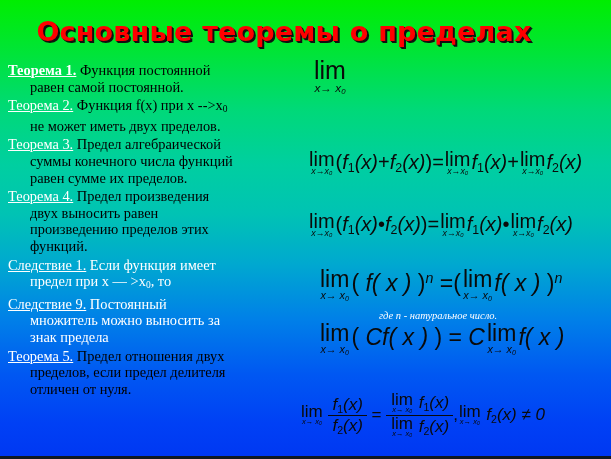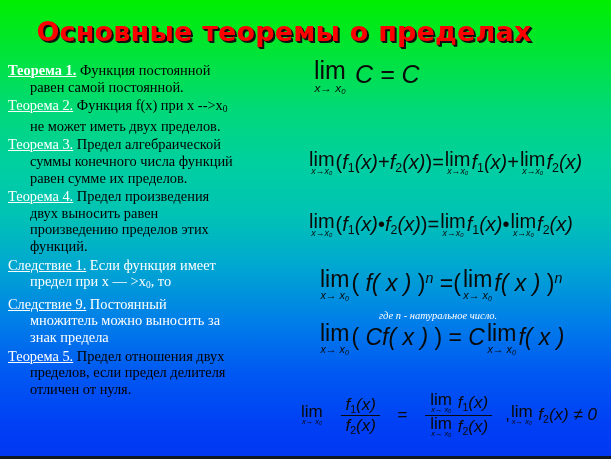--- a/index.html
+++ b/index.html
@@ -77,21 +77,21 @@
   .lim .un{display:block;font-size:.47em;line-height:1.05;font-style:italic;margin-top:-1px;}
   .sup{font-size:.62em;vertical-align:super;font-style:italic;}
   .sb{font-size:.62em;vertical-align:-.25em;font-style:normal;}
 
   
   .limS{display:inline-block;text-align:center;vertical-align:middle;margin:0 1px;}
   .limS .op{display:block;font-style:normal;line-height:.95;}
   .limS .un{display:block;font-size:.44em;line-height:1;font-style:italic;margin-top:-2px;}
 
   
-  .frac{display:inline-block;vertical-align:middle;text-align:center;margin:0 13px;}
+  .frac{display:inline-block;vertical-align:middle;text-align:center;margin:0 0;}
   .frac .nu{display:block;padding:0 4px;}
   .frac .de{display:block;padding:0 4px;border-top:1.4px solid #0a0a0a;}
 
   .note{
     font-family:"Liberation Serif", serif;
     font-style:italic;color:#ffffff;font-size:10.5px;white-space:nowrap;
   }
 
   
   #f1{left:312px;top:58px;font-size:25px;}
@@ -153,21 +153,20 @@
       <div class="ln ind bodydark">пределов, если предел делителя</div>
       <div class="ln ind bodydark">отличен от нуля.</div>
     </div>
   </div>
 
   <div class="fx" id="f1">
     <span class="lim">
       <span class="op">lim</span>
       <span class="un"><span>x</span><span>→</span> <span>x</span><sub>0</sub></span>
     </span>
-    <span class="mi">C  =  C</span>
   </div>
 
   <div class="fx" id="f3">
     <span class="limS">
       <span class="op">lim</span>
       <span class="un"><span>x</span><span>→</span><span>x</span><sub>0</sub></span>
     </span><span>(</span><span class="mi">f</span><span class="sb">1</span><span class="mi">(x)</span><span>+</span><span class="mi">f</span><span class="sb">2</span><span class="mi">(x)</span><span>)</span><span>=</span><span class="limS">
       <span class="op">lim</span>
       <span class="un"><span>x</span><span>→</span><span>x</span><sub>0</sub></span>
     </span><span class="mi">f</span><span class="sb">1</span><span class="mi">(x)</span><span>+</span><span class="limS">

